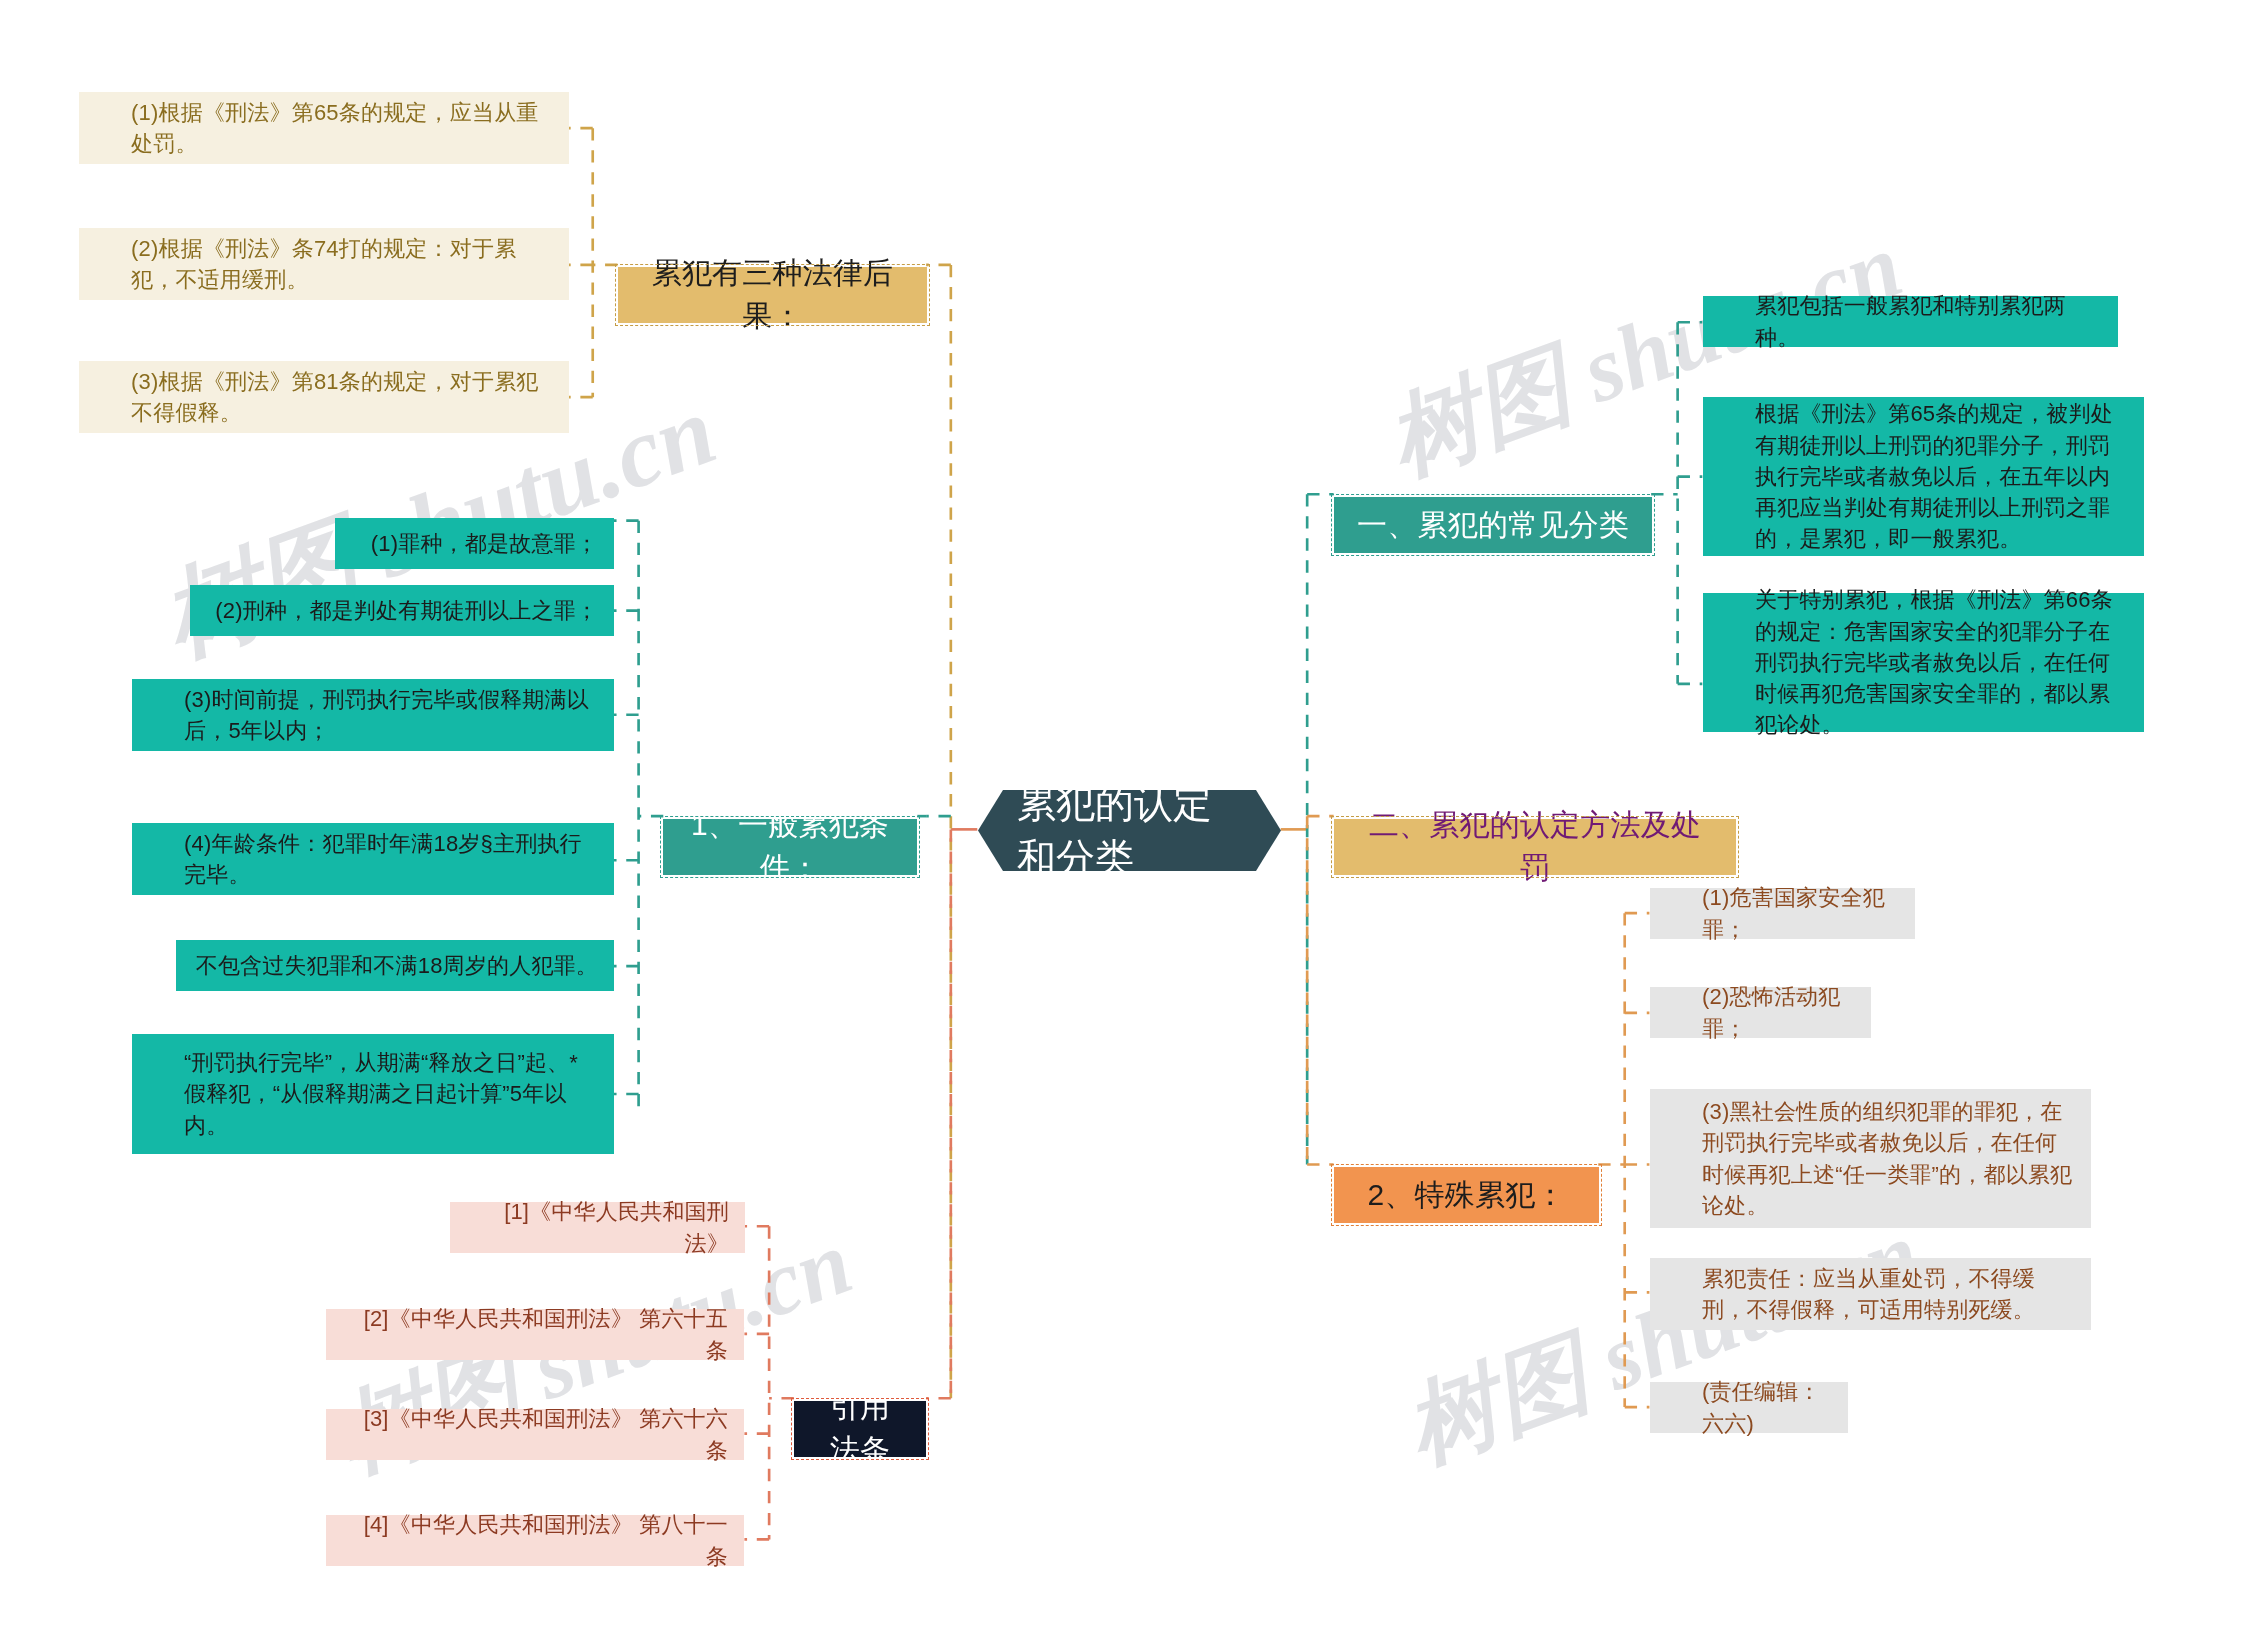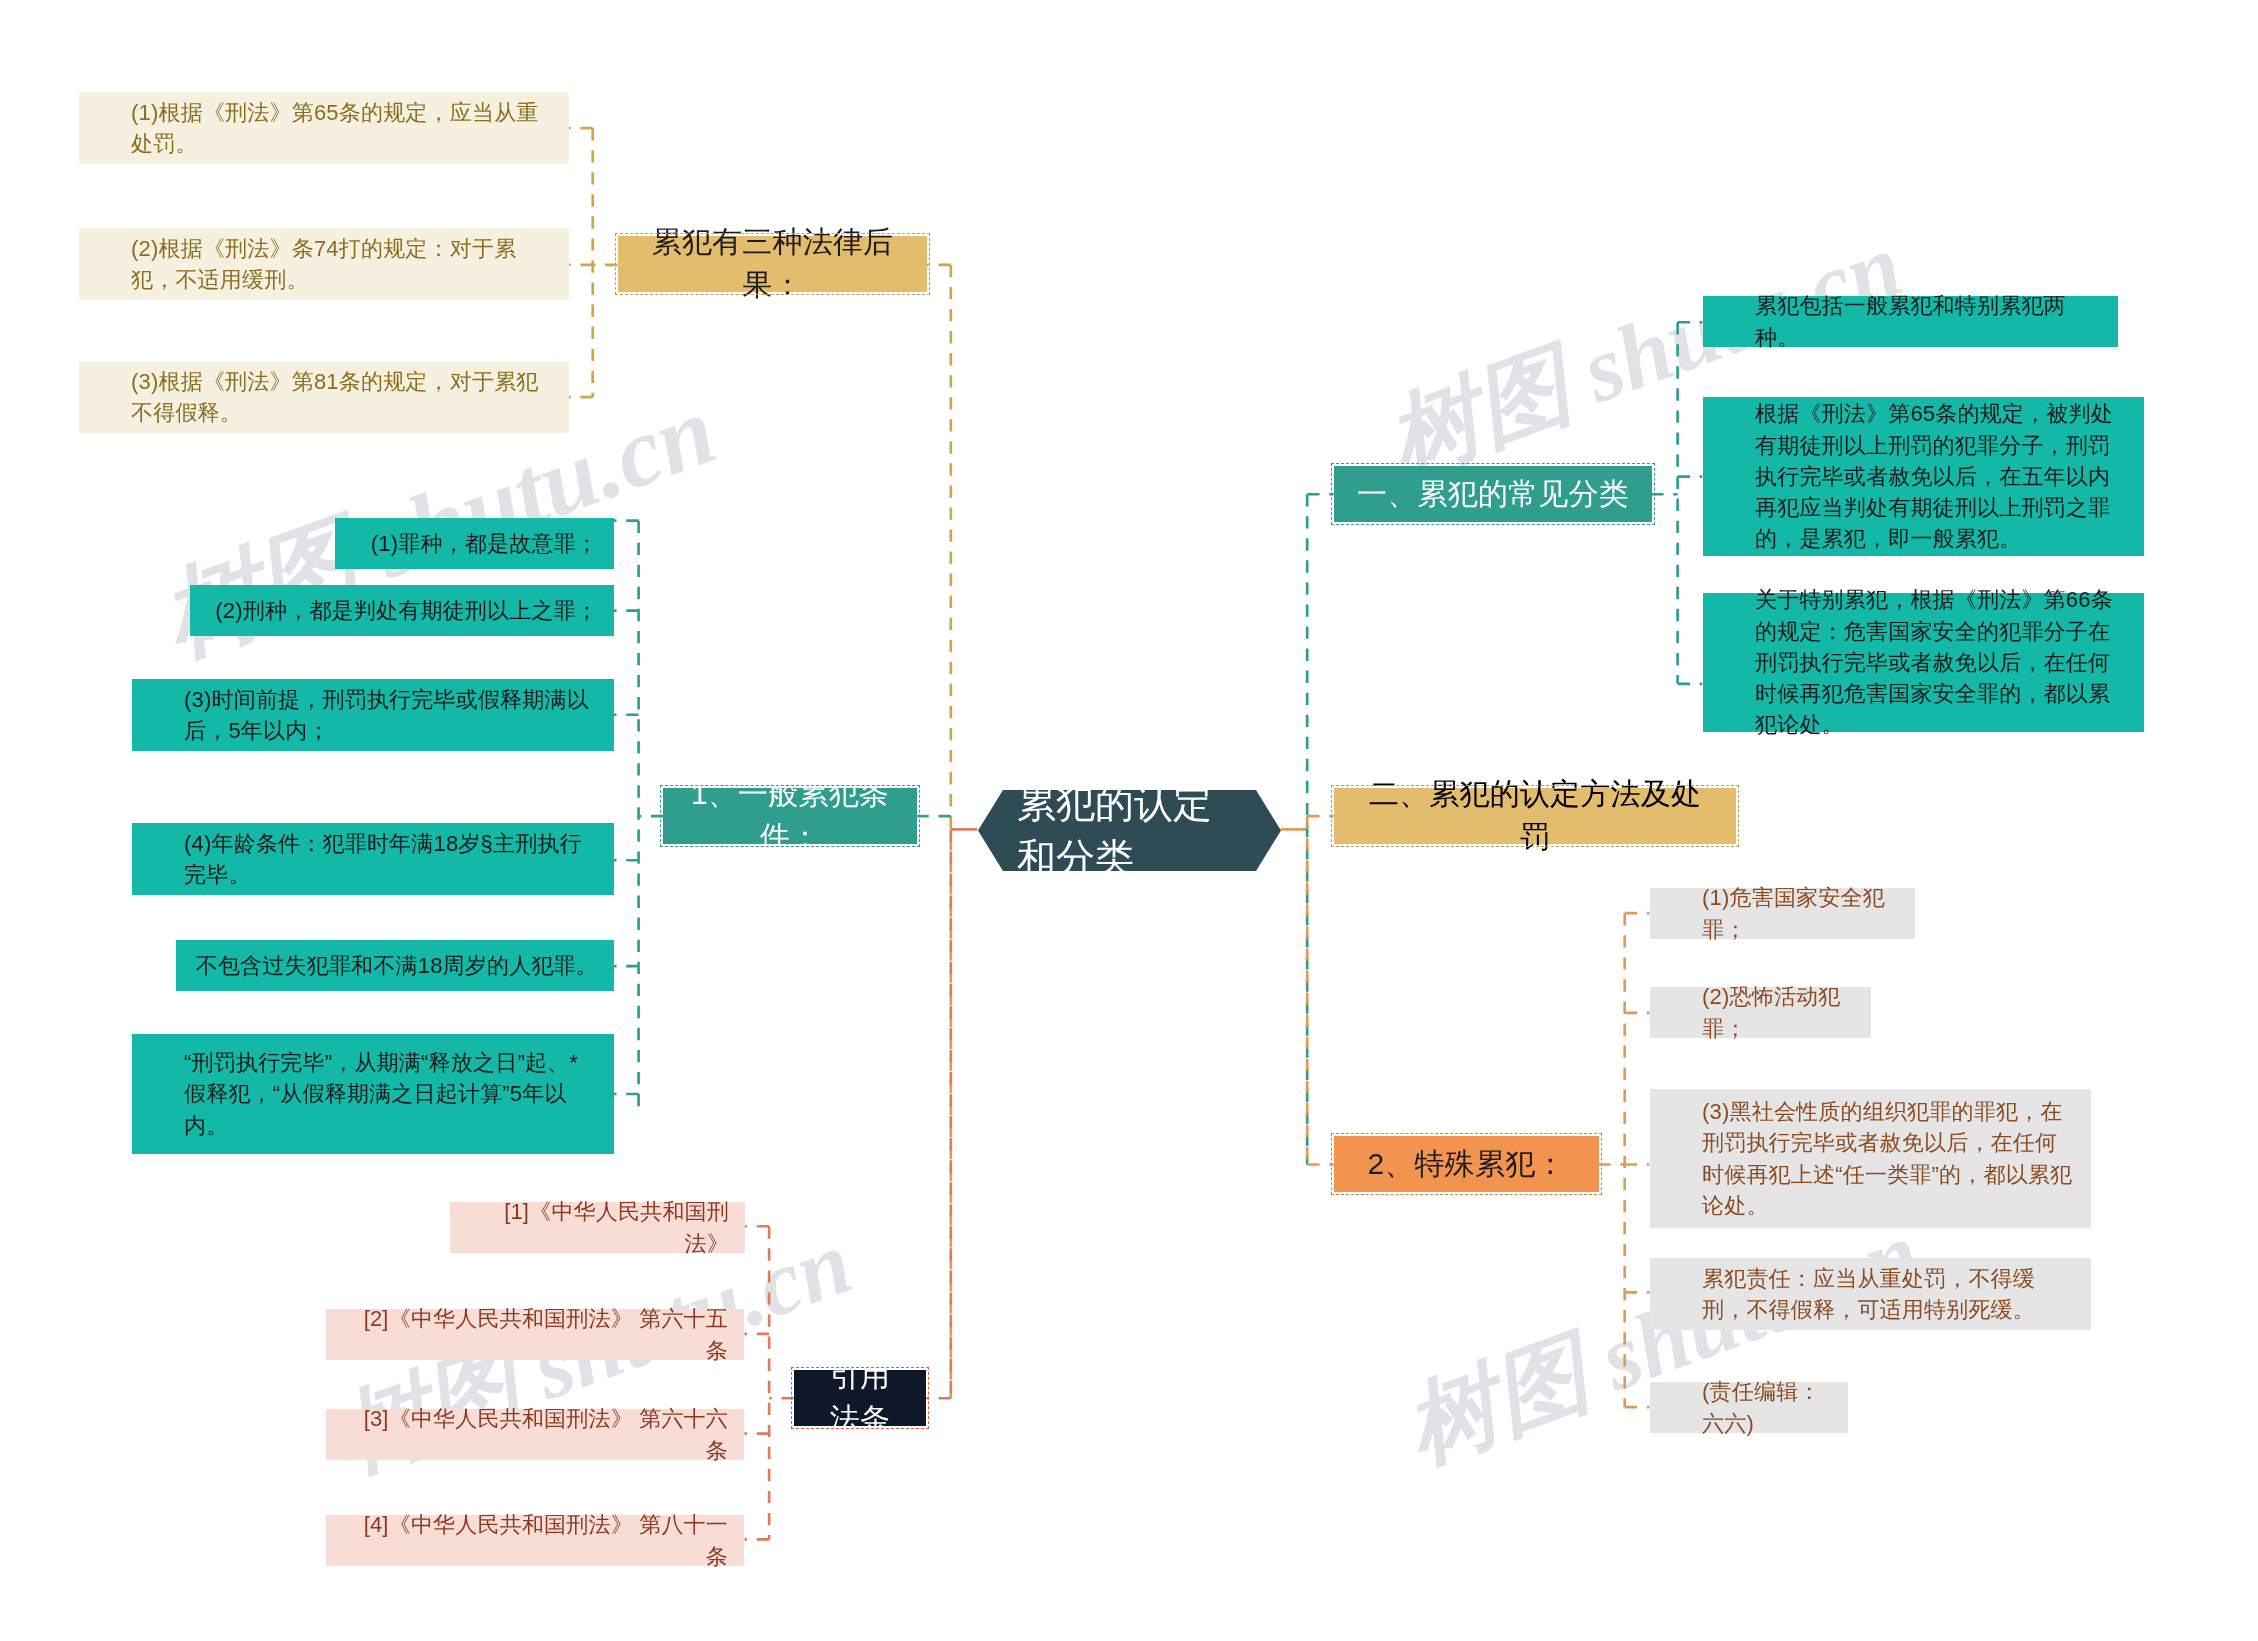--- a/index.html
+++ b/index.html
@@ -59,31 +59,32 @@
 
   .txt-right  { text-align: right; }
   .txt-left   { text-align: left; margin-left: 36px; }
   .txt-center { text-align: center; }
 
   
   .branch {
     font-size: 30px;
     padding: 11px 23px;
     align-items: center;
+    margin-top: 31px;
   }
   .br-gold {
     background: #e3bc6d; color: #1d1d1d;
     outline: 0.9px dashed #c59d46; outline-offset: 2.6px;
   }
   .br-teal {
     background: #2f9e8f; color: #ffffff;
     outline: 0.9px dashed #2f9e8f; outline-offset: 2.6px;
   }
   .br-gold2 {
-    background: #e3bc6d; color: #000000;
+    background: #e3bc6d; color: #701a75;
     outline: 0.9px dashed #c59d46; outline-offset: 2.6px;
   }
   .br-orange {
     background: #f2944f; color: #1d1d1d;
     outline: 0.9px dashed #e08038; outline-offset: 2.6px;
   }
   .br-red {
     background: #0f172a; color: #ffffff;
     outline: 0.9px dashed #e05a3c; outline-offset: 2.6px;
   }

